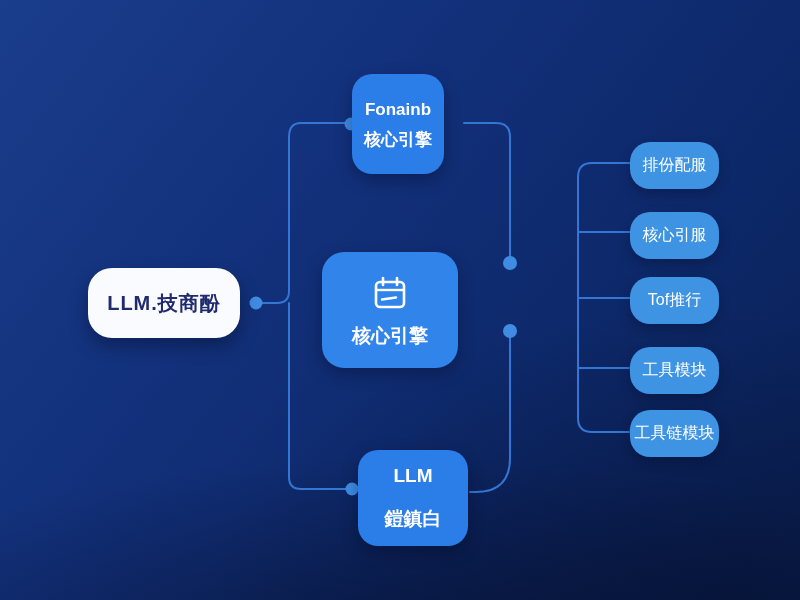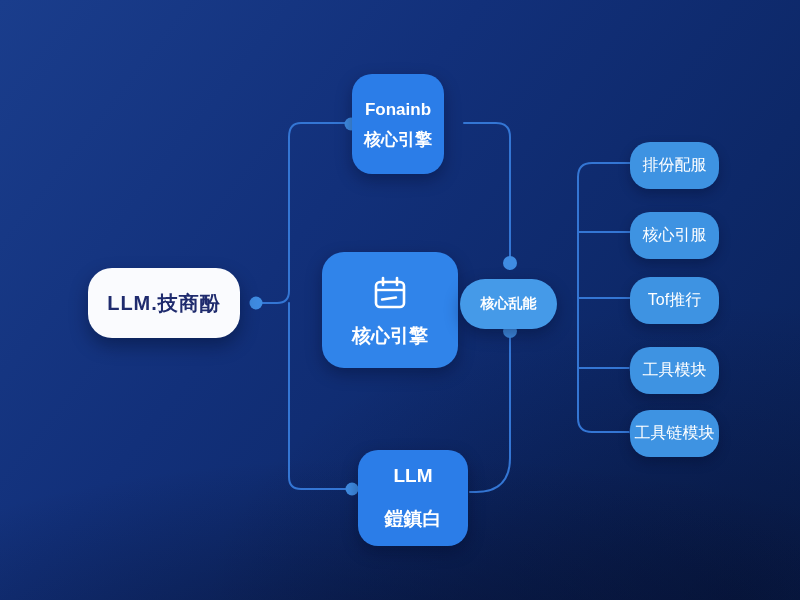--- a/index.html
+++ b/index.html
@@ -90,23 +90,20 @@
       <line x1="13" y1="27.5" x2="27" y2="25.5" stroke="#fff" stroke-width="2.4" stroke-linecap="round"></line>
     </svg>
     <span>核心引擎</span>
   </div>
 
   <div class="node box bottom-box">
     <span>LLM</span>
     <span>鎧鎮白</span>
   </div>
 
-  <div class="node mid-pill">
-    <span>核心乱能</span>
-  </div>
 
   <div class="node r-pill p1">
     <span>排份配服</span>
   </div>
   <div class="node r-pill p2">
     <span>核心引服</span>
   </div>
   <div class="node r-pill p3">
     <span>Tof推行</span>
   </div>

